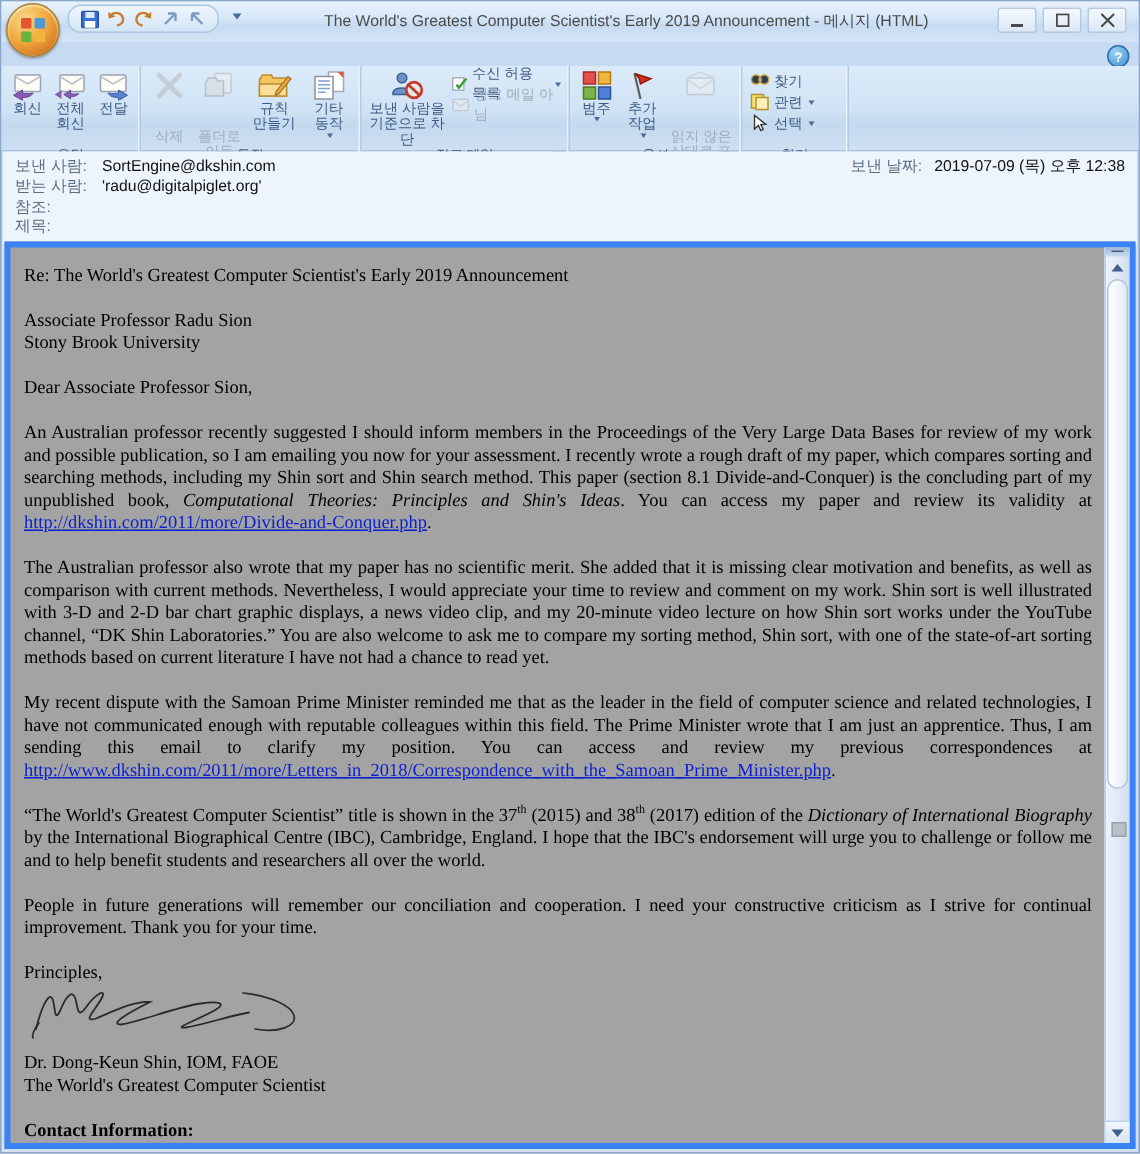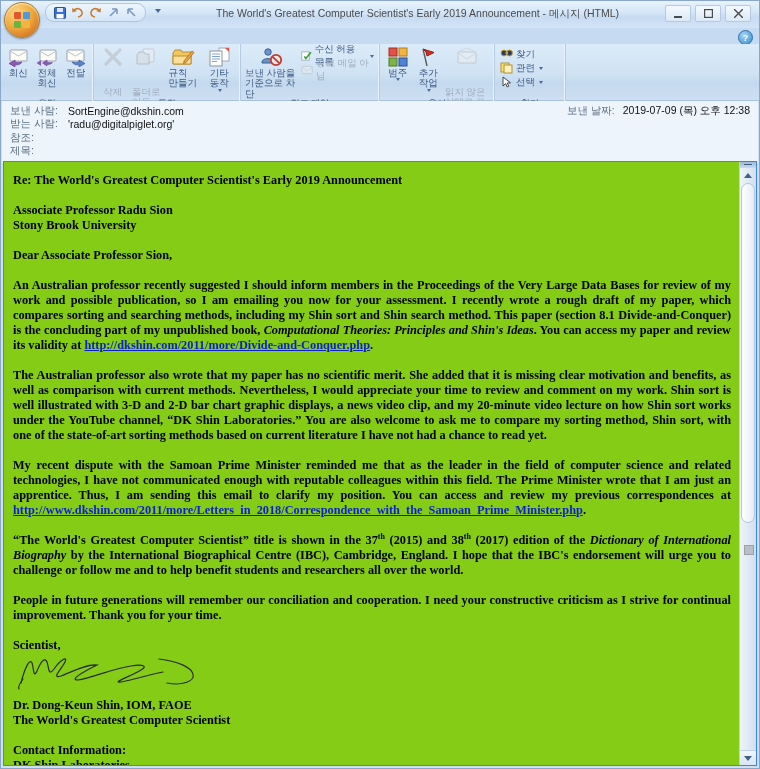--- a/index.html
+++ b/index.html
@@ -46,21 +46,21 @@
     border-bottom:1px solid #a8c2de;display:flex;}
   .rgroup{position:relative;height:54px;padding:2px 3px 11px;border-right:1px solid #b4cbe4;
     box-shadow:inset -1px 0 0 #e9f2fb;display:flex;align-items:flex-start;}
   .rgroup-label{position:absolute;left:0;right:0;bottom:1px;text-align:center;
     font-size:9px;color:#3e5a7e;}
   .dlg-launch{position:absolute;right:2px;bottom:1px;width:8px;height:8px;
     border-left:1px solid #7d9bbd;border-top:1px solid #7d9bbd;}
   .dlg-launch::after{content:"";position:absolute;right:0;bottom:0;width:4px;height:4px;
     border-right:1px solid #51749c;border-bottom:1px solid #51749c;}
   .bigbtn{display:flex;flex-direction:column;align-items:center;justify-content:flex-start;
-    font-size:9.5px;line-height:1.08;color:#3c5a82;text-align:left;padding:1px 1px;border-radius:3px;}
+    font-size:9.5px;line-height:1.08;color:#3c5a82;text-align:center;padding:1px 1px;border-radius:3px;}
   .bigbtn .blabel{margin-top:1px;white-space:pre-line;}
   .bigbtn.disabled{color:#9fadbd;gap:19px;}
   .bigbtn.disabled svg{opacity:.45;filter:grayscale(1);}
   .smallcol{display:flex;flex-direction:column;gap:0;padding-top:3px;}
   .smallbtn{display:flex;align-items:center;gap:3px;font-size:9.5px;color:#3c5a82;height:14px;padding:0 2px;}
   .smallbtn.disabled{color:#9fadbd;}
   .smallbtn.disabled svg{opacity:.45;filter:grayscale(1);}
   .caret-s{width:0;height:0;border-left:2.5px solid transparent;border-right:2.5px solid transparent;
     border-top:3.5px solid #4a6b95;display:inline-block;margin-left:1px;}
   .bigbtn.disabled .caret-s,.smallbtn.disabled .caret-s{border-top-color:#a7b4c2;}
@@ -68,22 +68,22 @@
   
   .msghead{position:absolute;top:100px;left:1px;right:1px;height:59px;background:#edf4fc;
     font-size:10.5px;padding:3px 8px 0;}
   .hrow{display:flex;height:13.5px;align-items:center;}
   .hlabel{width:58px;color:#5a6e84;flex:none;}
   .hval{color:#111;text-align:center;}
   .sent{margin-left:auto;display:flex;}
   .sent .hlabel{width:auto;margin-right:8px;}
 
   
-  .bodyarea{position:absolute;top:160px;left:2px;right:2px;bottom:2px;background:#84cc16;
-    border:1px solid #3b82f6;font-weight:bold;}
+  .bodyarea{position:absolute;top:160px;left:2px;right:2px;bottom:2px;background:#a3a3a3;
+    border:4px solid #3b82f6;}
   .bodytext{position:absolute;inset:0;right:17px;padding:11px 8px 6px 9px;overflow:hidden;
     font-family:"Liberation Serif",serif;font-size:12.3px;line-height:15px;color:#000;
     text-align:justify;}
   .bodytext p{margin:0 0 15px;}
   .bodytext p.tight{margin:0;}
   .bodytext a{color:#0b1fd0;text-decoration:underline;cursor:pointer;}
   .bodytext sup{font-size:8px;line-height:0;}
   .sig-svg{display:block;margin:-2px 0 -8px -2px;}
 
   
@@ -372,21 +372,21 @@
   <div class="bodyarea">
     <div class="bodytext" id="bodytext">
         <p>Re: The World's Greatest Computer Scientist's Early 2019 Announcement</p>
         <p>Associate Professor Radu Sion<br>Stony Brook University</p>
         <p>Dear Associate Professor Sion,</p>
         <p>An Australian professor recently suggested I should inform members in the Proceedings of the Very Large Data Bases for review of my work and possible publication, so I am emailing you now for your assessment. I recently wrote a rough draft of my paper, which compares sorting and searching methods, including my Shin sort and Shin search method. This paper (section 8.1 Divide-and-Conquer) is the concluding part of my unpublished book, <i>Computational Theories: Principles and Shin's Ideas</i>. You can access my paper and review its validity at <a>http://dkshin.com/2011/more/Divide-and-Conquer.php</a>.</p>
         <p>The Australian professor also wrote that my paper has no scientific merit. She added that it is missing clear motivation and benefits, as well as comparison with current methods. Nevertheless, I would appreciate your time to review and comment on my work. Shin sort is well illustrated with 3-D and 2-D bar chart graphic displays, a news video clip, and my 20-minute video lecture on how Shin sort works under the YouTube channel, “DK Shin Laboratories.” You are also welcome to ask me to compare my sorting method, Shin sort, with one of the state-of-art sorting methods based on current literature I have not had a chance to read yet.</p>
         <p>My recent dispute with the Samoan Prime Minister reminded me that as the leader in the field of computer science and related technologies, I have not communicated enough with reputable colleagues within this field. The Prime Minister wrote that I am just an apprentice. Thus, I am sending this email to clarify my position. You can access and review my previous correspondences at <a>http://www.dkshin.com/2011/more/Letters_in_2018/Correspondence_with_the_Samoan_Prime_Minister.php</a>.</p>
         <p>“The World's Greatest Computer Scientist” title is shown in the 37<sup>th</sup> (2015) and 38<sup>th</sup> (2017) edition of the <i>Dictionary of International Biography</i> by the International Biographical Centre (IBC), Cambridge, England. I hope that the IBC's endorsement will urge you to challenge or follow me and to help benefit students and researchers all over the world.</p>
         <p>People in future generations will remember our conciliation and cooperation. I need your constructive criticism as I strive for continual improvement. Thank you for your time.</p>
-        <p class="tight">Scientist,</p>
+        <p class="tight">Principles,</p>
         <p>
   <svg class="sig-svg" width="235" height="40" viewBox="0 0 235 40">
     <path d="M10,32 C14,16 19,7 21,12 C23,17 22,28 26,20 C30,10 34,6 36,11 C38,16 37,26 43,18 C50,8 57,5 54,11 C50,19 40,28 50,25 C62,20 76,13 86,14 C72,21 58,29 67,29 C80,27 104,17 120,15 C132,13 137,15 130,19 C118,26 100,32 110,31 C122,29 140,23 152,21" fill="none" stroke="#2a2a2a" stroke-width="1.2" stroke-linecap="round"></path>
     <path d="M148,8 C166,10 180,16 182,23 C184,30 172,35 156,32" fill="none" stroke="#2a2a2a" stroke-width="1.1" stroke-linecap="round"></path>
     <path d="M12,28 C9,32 7,36 8,38" fill="none" stroke="#2a2a2a" stroke-width="1.1" stroke-linecap="round"></path>
   </svg>
 </p>
         <p>Dr. Dong-Keun Shin, IOM, FAOE<br>The World's Greatest Computer Scientist</p>
         <p><b>Contact Information:</b><br>DK Shin Laboratories<br>Hwa Shin Building, 7 Floor<br>511 Seolleung-ro, Gangnam-gu<br>Seoul 06150, Republic of Korea<br>Tel: +82 2 565 7917<br>Fax: +82 2 565 7907<br>Email: <br>Website: <br>YouTube: </p>
       </div>

